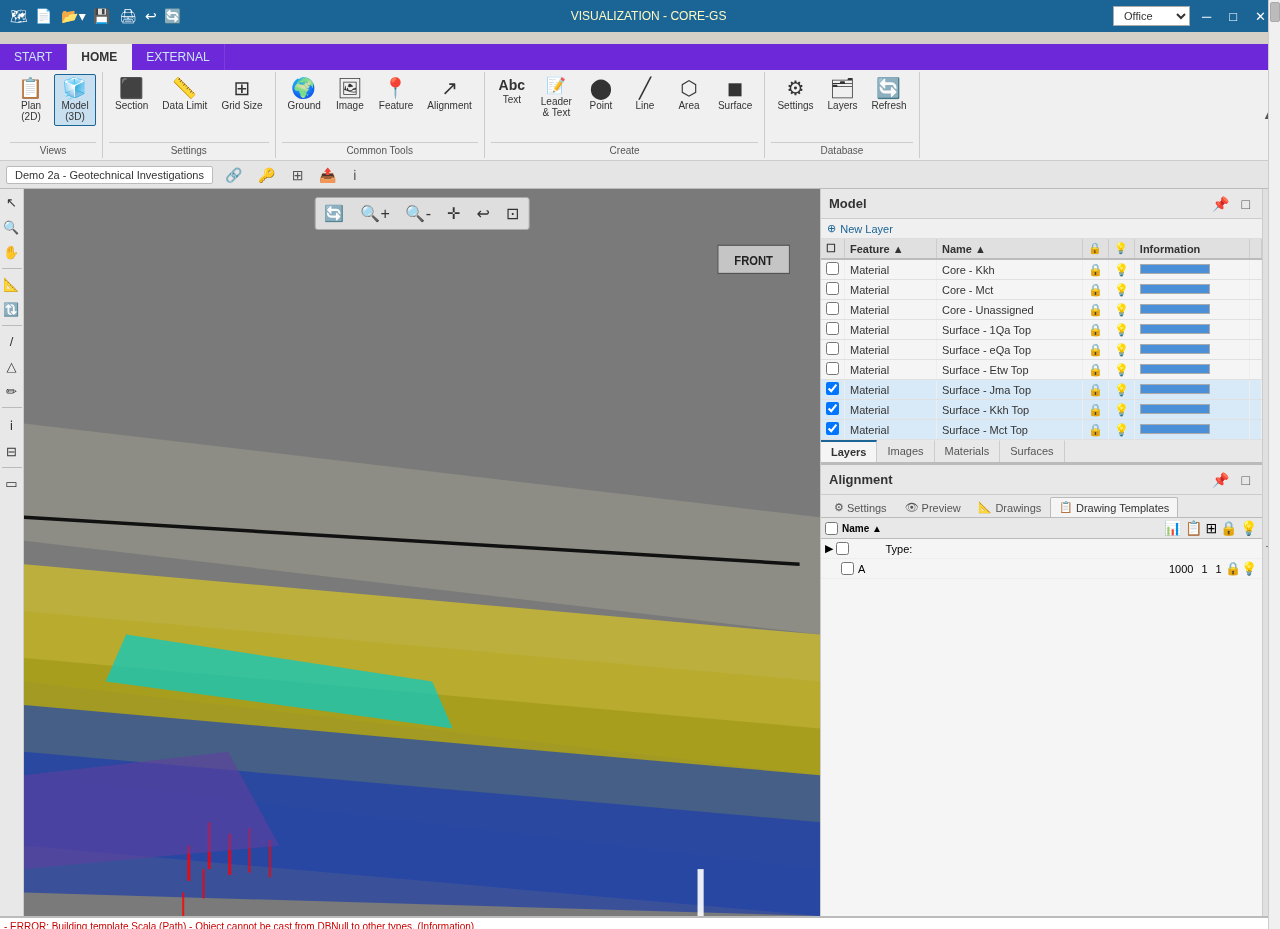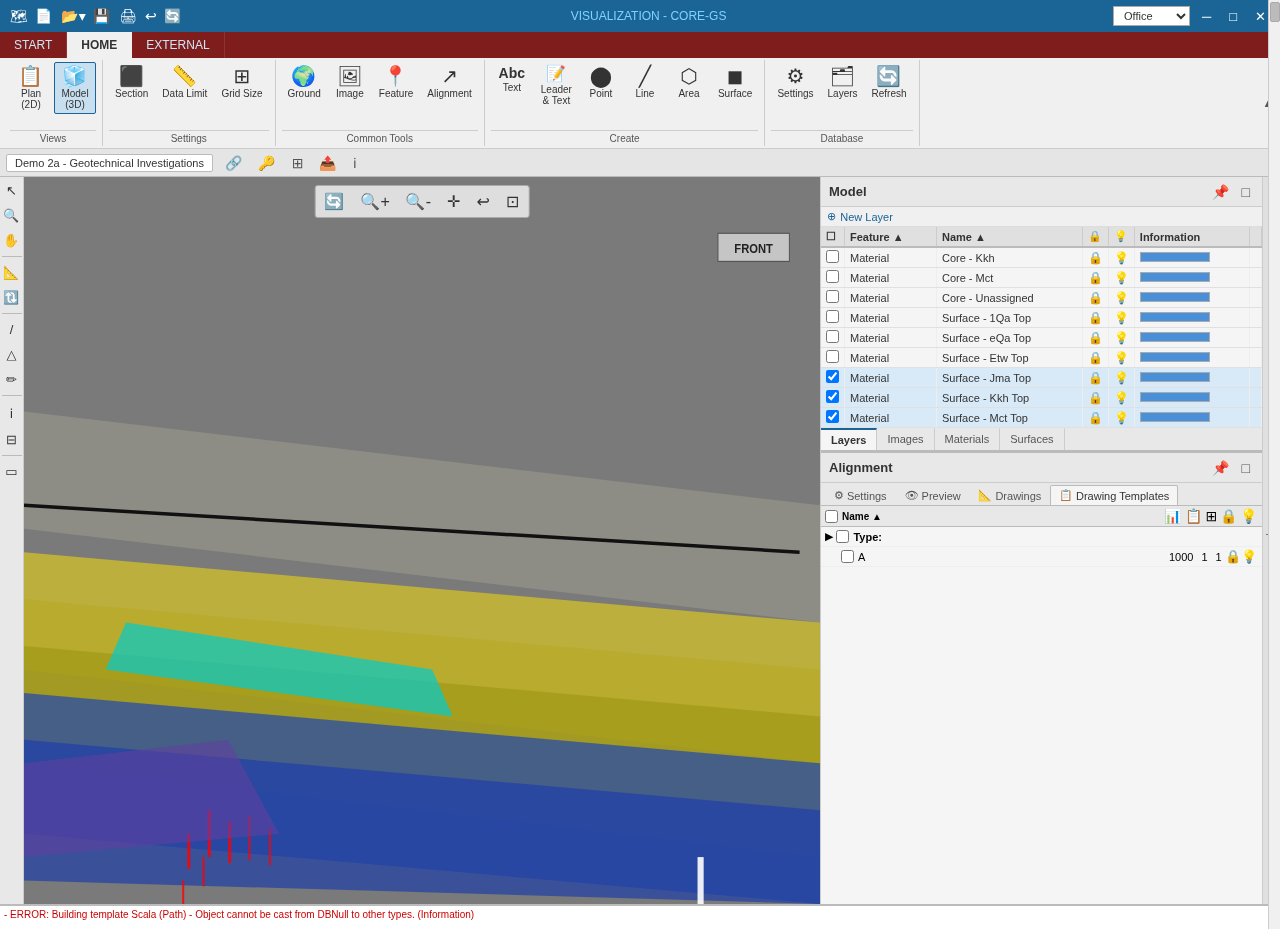--- a/index.html
+++ b/index.html
@@ -9,34 +9,34 @@
     .title-bar {
       background: #1a6496;
       height: 32px;
       display: flex;
       align-items: center;
       justify-content: space-between;
       padding: 0 8px;
       color: white;
     }
     .title-bar-left { display: flex; align-items: center; gap: 4px; }
-    .title-bar-center { font-size: 12px; font-weight: normal; color: #7dd3fc; }
+    .title-bar-center { font-size: 12px; font-weight: normal; color: #fef9c3; }
     .title-bar-right { display: flex; align-items: center; gap: 6px; }
     .titlebar-btn { background: transparent; border: none; color: white; cursor: pointer; font-size: 13px; padding: 2px 6px; }
     .office-dropdown {
       background: white; border: 1px solid #aaa; padding: 2px 20px 2px 6px;
       font-size: 11px; cursor: pointer; position: relative; color: #333;
     }
 
     
     .qa-icon { font-size: 14px; cursor: pointer; color: white; padding: 2px; }
 
     
     .ribbon { background: #f0f0f0; border-bottom: 1px solid #ccc; }
-    .ribbon-tabs { display: flex; background: #7f1d1d; }
+    .ribbon-tabs { display: flex; background: #6d28d9; margin-top: 12px; }
     .ribbon-tab {
       padding: 6px 14px; color: #cce5f5; cursor: pointer; font-size: 12px;
       border-right: 1px solid rgba(255,255,255,0.1);
     }
     .ribbon-tab.active { background: #f0f0f0; color: #333; font-weight: bold; }
     .ribbon-content { display: flex; align-items: stretch; padding: 2px 4px; background: #f0f0f0; min-height: 90px; }
     .ribbon-group { display: flex; flex-direction: column; align-items: center; border-right: 1px solid #ccc; padding: 2px 6px; min-width: 50px; }
     .ribbon-group-buttons { display: flex; align-items: flex-start; gap: 2px; flex: 1; }
     .ribbon-group-label { font-size: 10px; color: #555; margin-top: 2px; text-align: center; border-top: 1px solid #ccc; width: 100%; padding-top: 2px; }
     .ribbon-btn {
@@ -548,21 +548,21 @@
               <span style="font-size:14px;cursor:pointer;">📋</span>
               <span style="font-size:14px;cursor:pointer;">⊞</span>
               <span style="font-size:14px;cursor:pointer;">🔒</span>
               <span style="font-size:14px;cursor:pointer;">💡</span>
             </div>
           </div>
 
           <div style="display:flex; align-items:center; border-bottom:1px solid #eee; padding:3px 4px; background:#f5f5f5;">
             <span style="cursor:pointer;margin-right:3px;">▶</span>
             <input type="checkbox" style="margin-right: 4px;">
-            <span style="font-size:11px; font-weight:bold;">Type:</span>
+            <span style="font-size:11px; font-weight:normal;margin-left:32px;">Type:</span>
           </div>
 
           <div style="display:flex; align-items:center; border-bottom:1px solid #eee; padding:2px 4px 2px 20px;">
             <input type="checkbox" style="margin-right: 4px;">
             <span style="flex:1; font-size:11px;">A</span>
             <span style="font-size:11px; margin-right:8px;">1000</span>
             <span style="font-size:11px; margin-right:8px;">1</span>
             <span style="font-size:11px; margin-right:4px;">1</span>
             <span style="font-size:13px;cursor:pointer;">🔒</span>
             <span style="font-size:13px;cursor:pointer;">💡</span>

